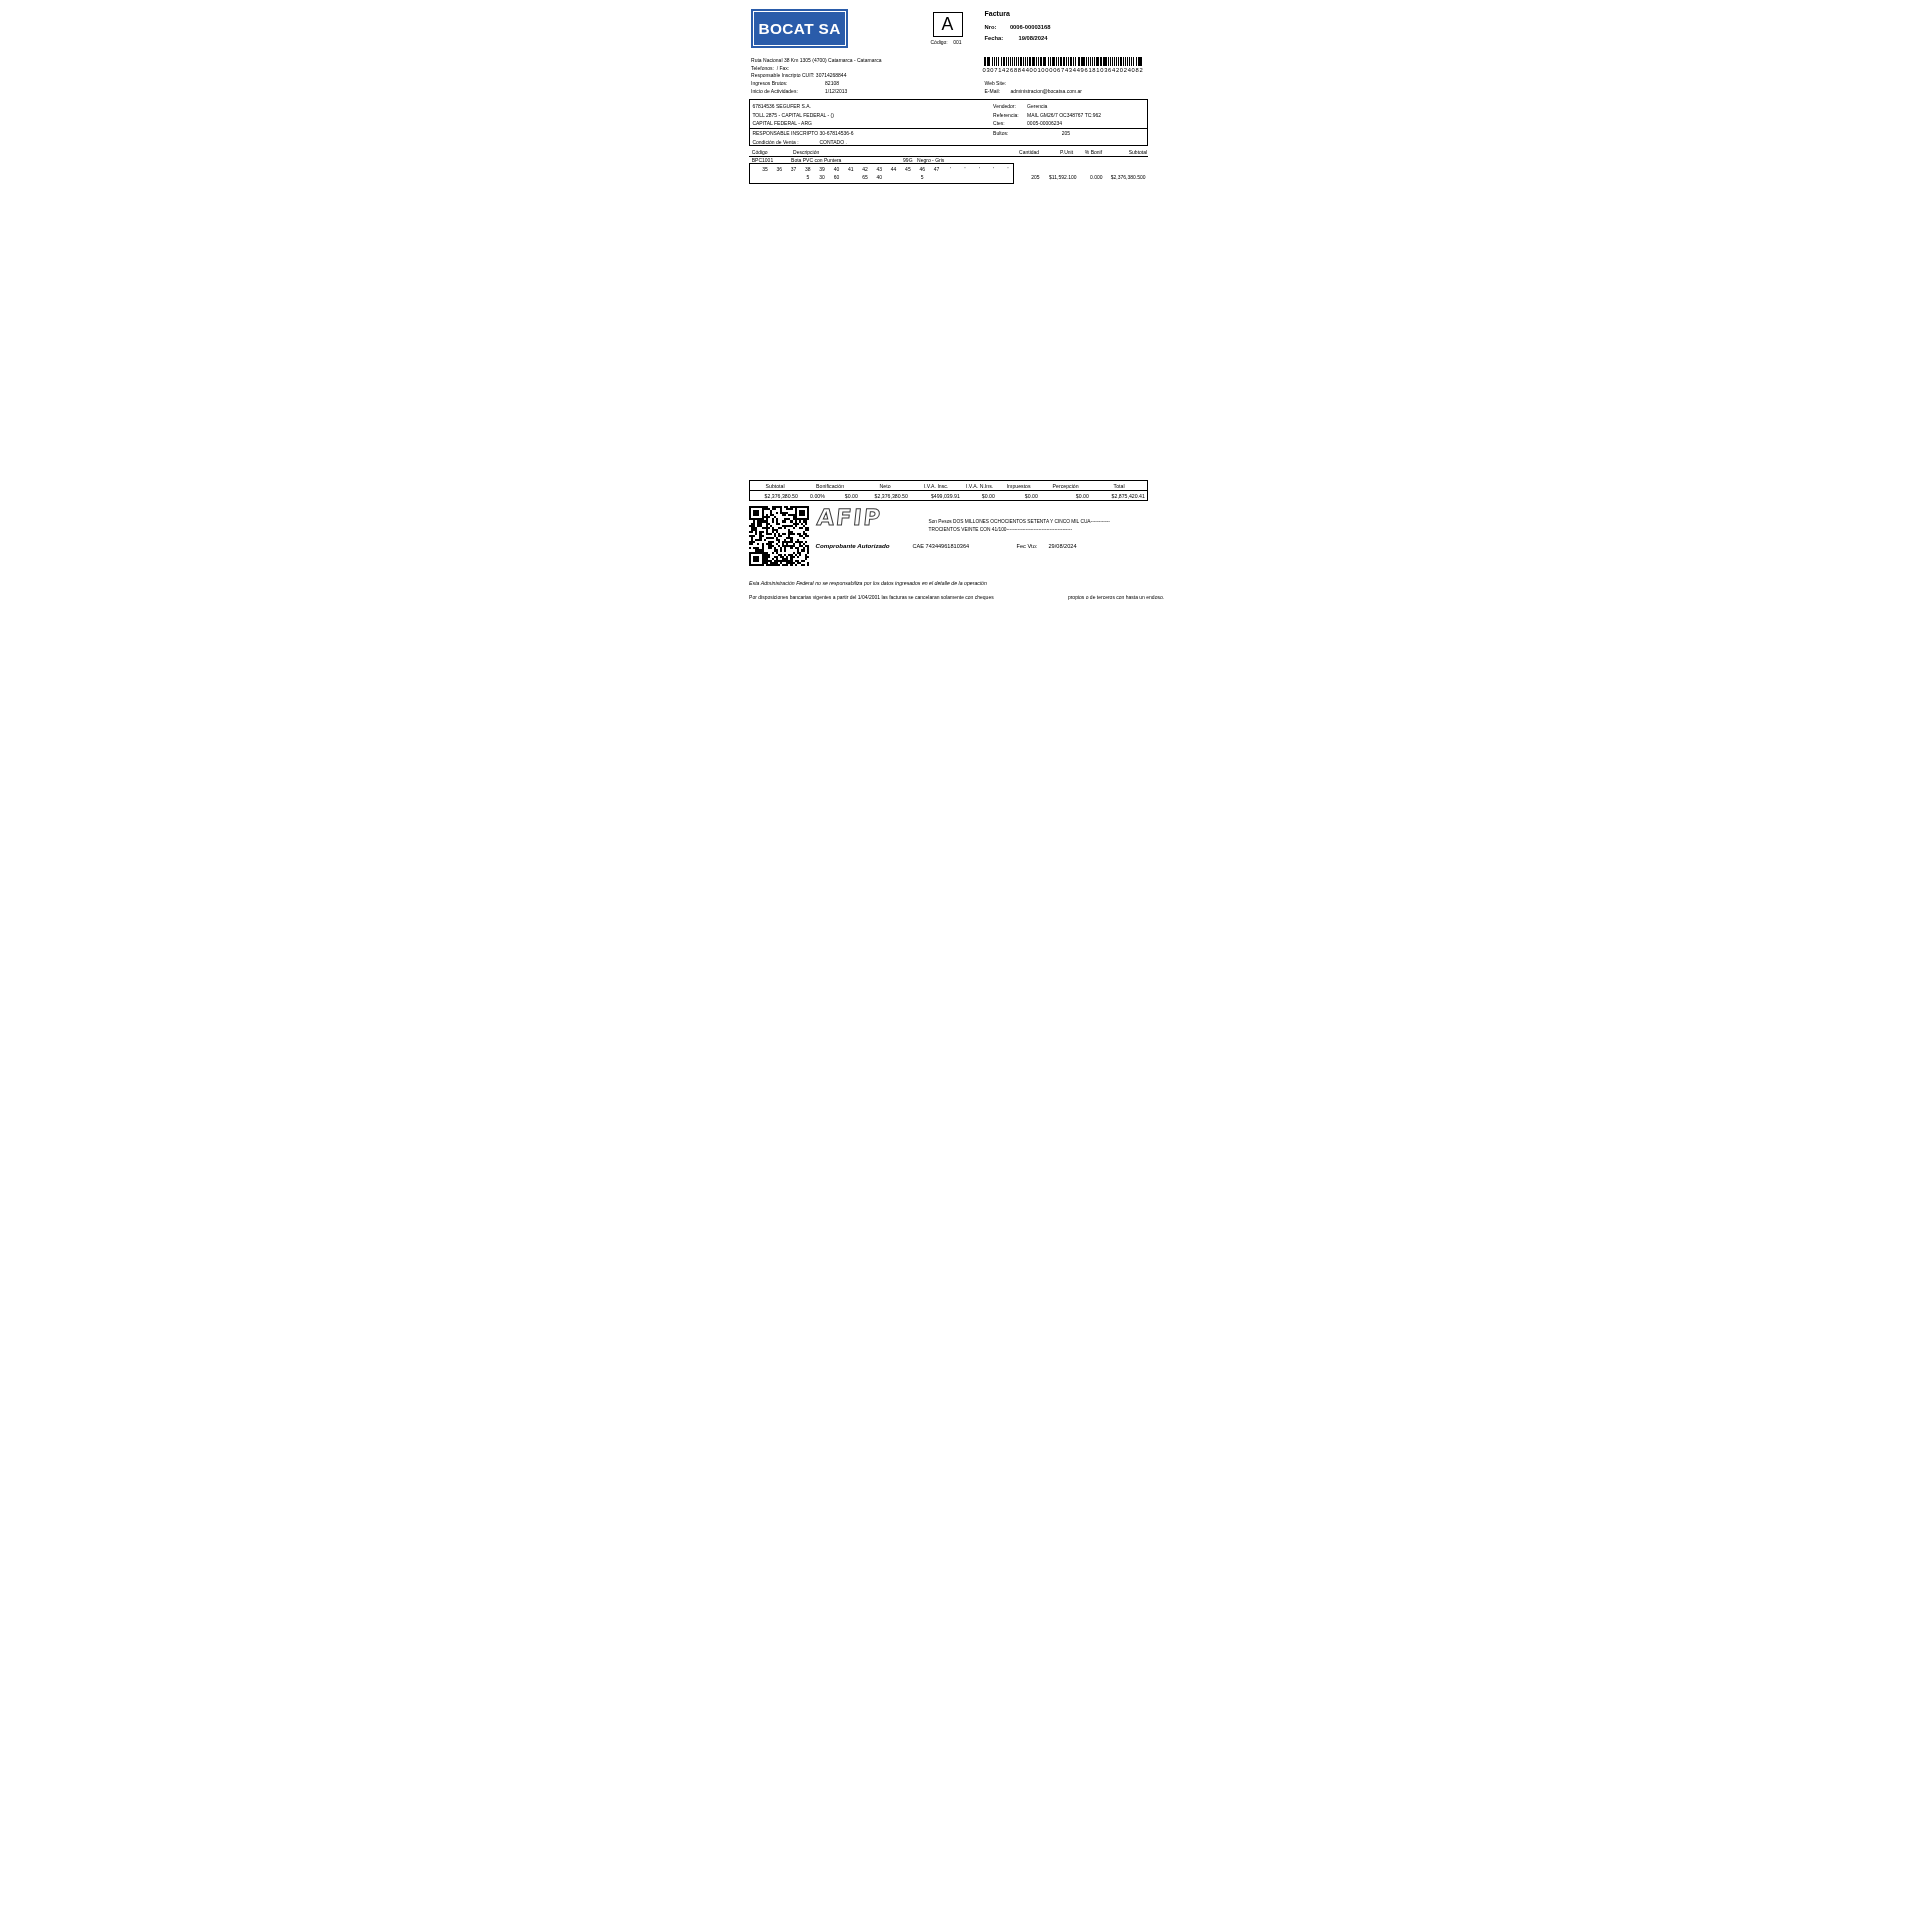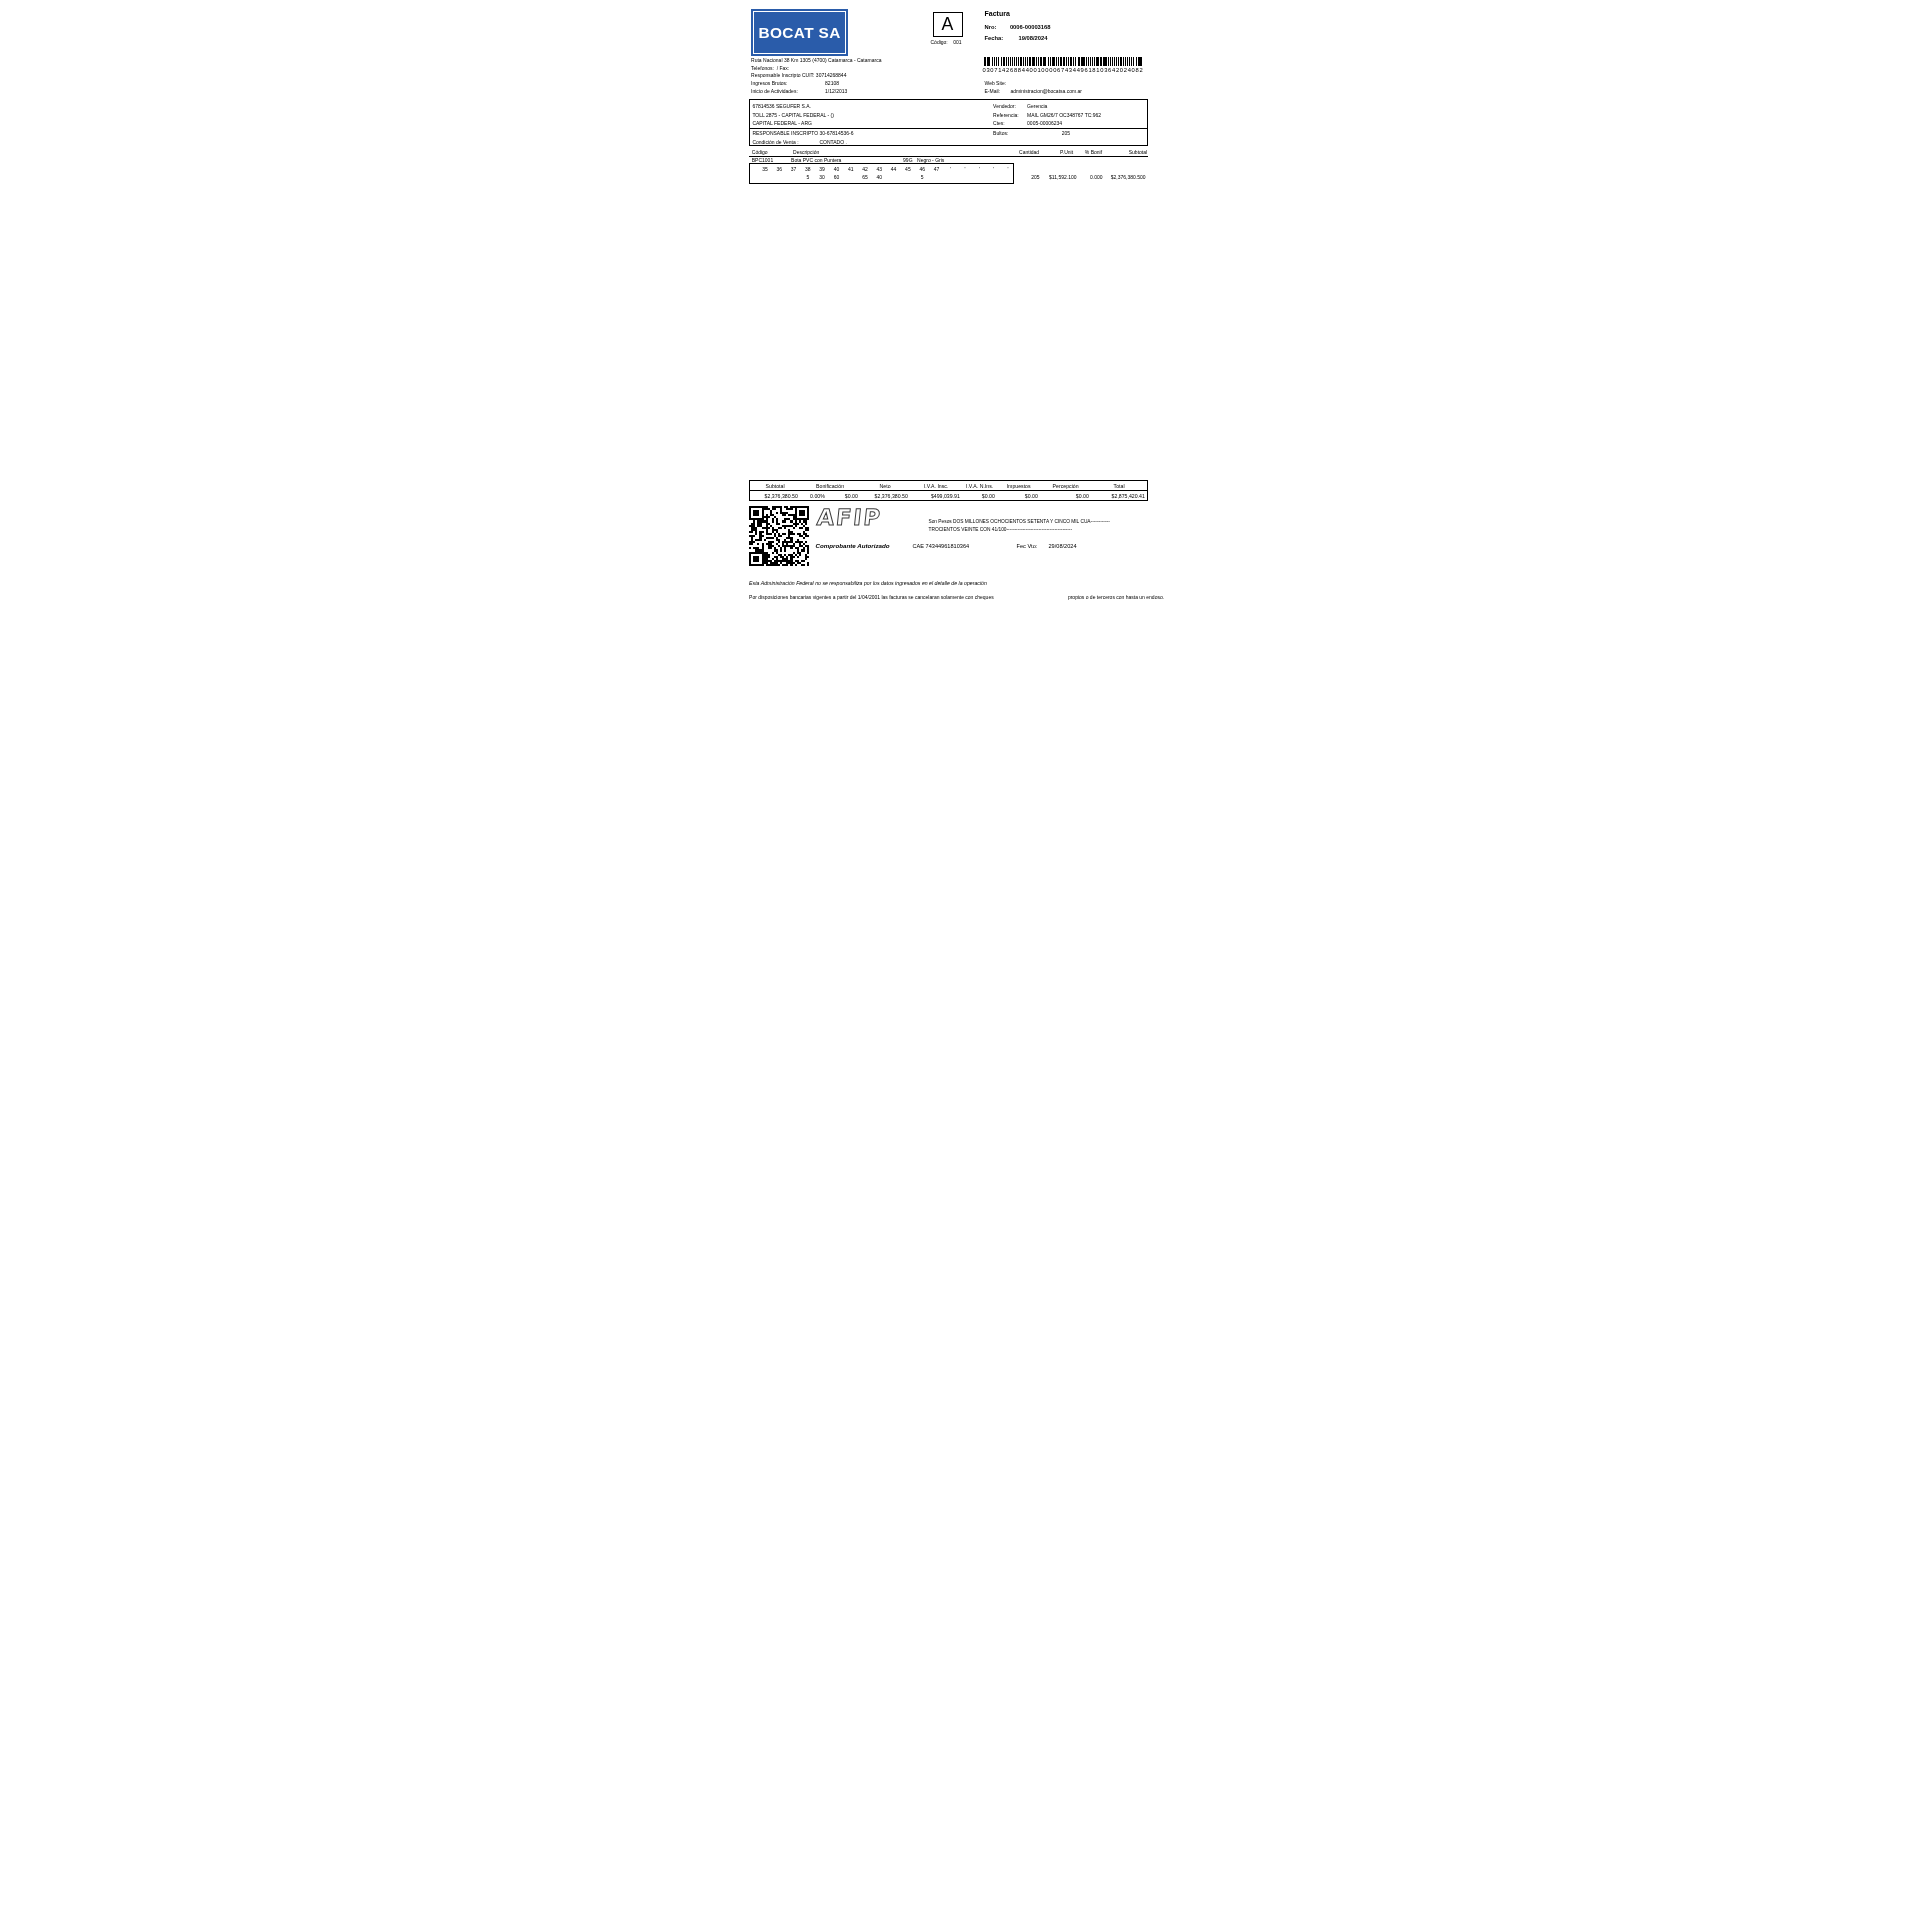--- a/index.html
+++ b/index.html
@@ -2,21 +2,21 @@
 <html style="font-size:6.2px"><head>
 <meta charset="utf-8">
 <style>
   * { box-sizing: border-box; }
   html,body { margin:0; padding:0; background:#fff; }
   .page { position:relative; width:432px; height:611px; margin:0 auto; background:#fff;
           font-family:"Liberation Sans", sans-serif; color:#000; overflow:hidden; }
   .pre { white-space:pre; }
 
   
-  .logo { position:absolute; left:11.6px; top:9.2px; width:97px; height:47px;
+  .logo { position:absolute; left:11.6px; top:9.2px; width:97px; height:39px;
           background:#2a5caa; border:0.8px solid #2a5caa; padding:1px; }
   .logo-inner { width:100%; height:100%; border:0.8px solid #fff; background:#2a5caa;
                 display:flex; align-items:center; justify-content:center; }
   .logo-text { color:#fff; font-weight:bold; font-size:15.4px; letter-spacing:0.4px; }
 
   
   .letter-box { position:absolute; left:193px; top:11.6px; width:30px; height:25.4px;
                 border:0.8px solid #000; display:flex; align-items:center; justify-content:center;
                 font-size:17.7px; }
   .codigo-line { position:absolute; left:191px; top:39px; font-size:5px; }

